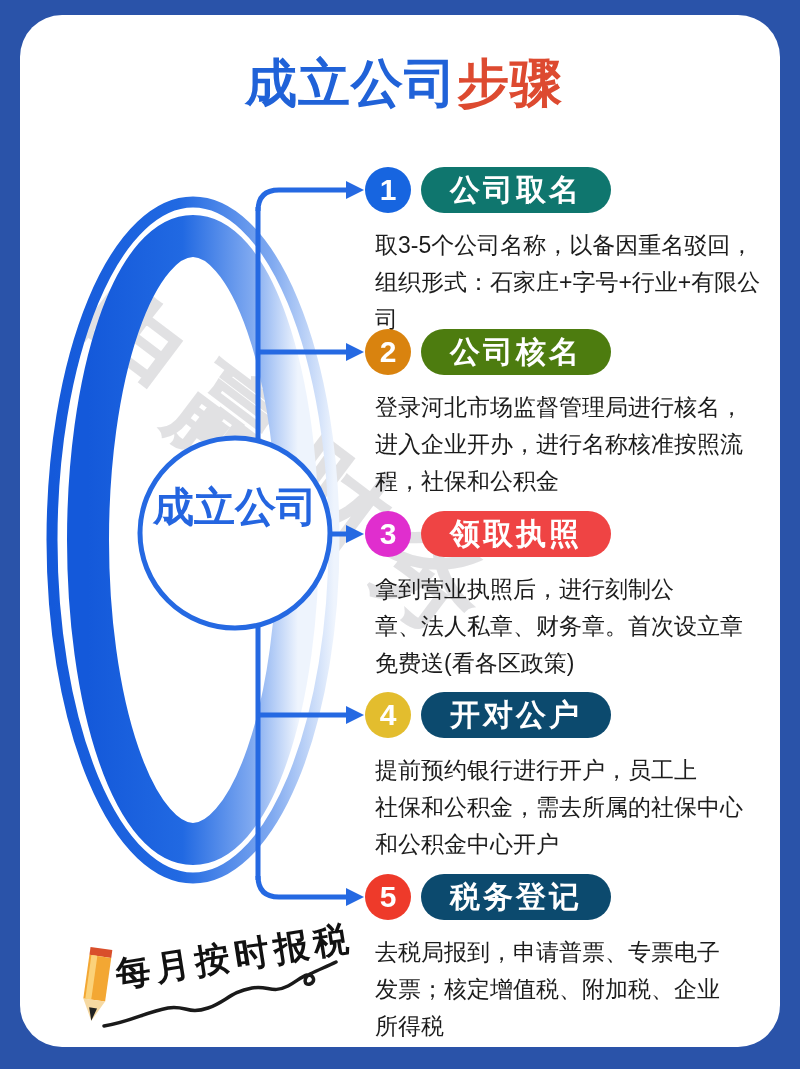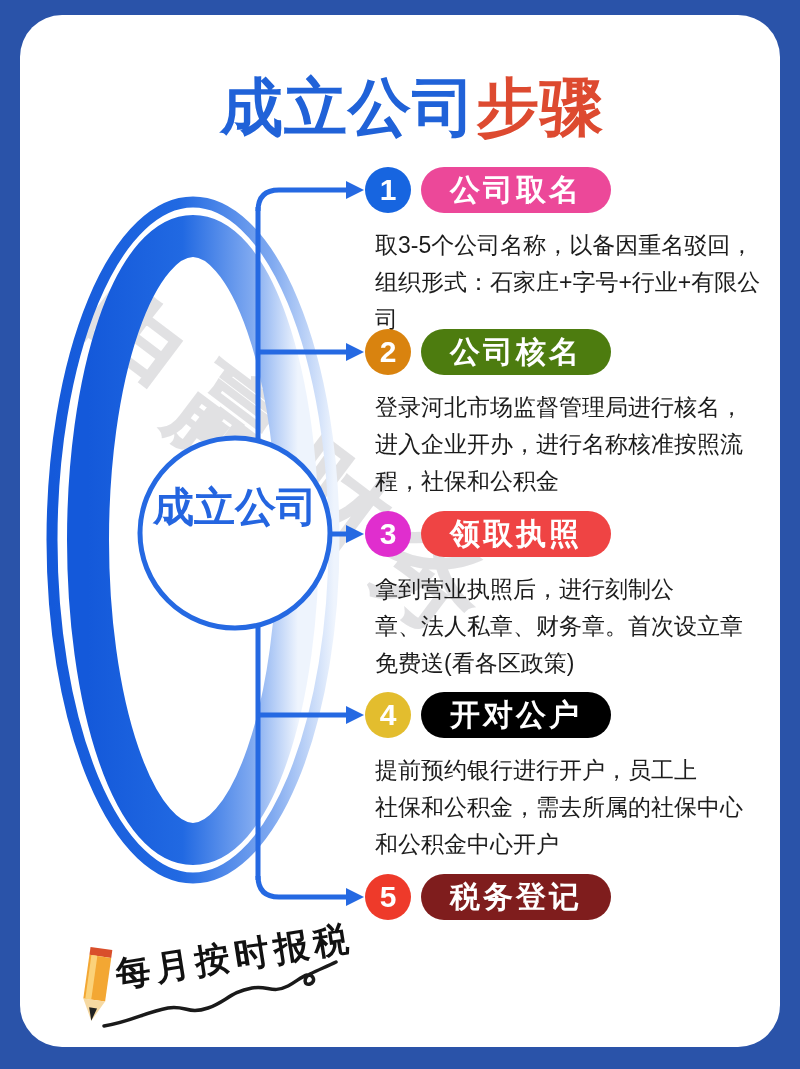--- a/index.html
+++ b/index.html
@@ -14,22 +14,22 @@
     background:#ffffff; border-radius:42px; overflow:hidden;
   }
   .watermark{
     position:absolute; left:110px; top:240px; width:600px;
     transform:rotate(37deg); transform-origin:left top;
     font-size:112px; font-weight:bold; letter-spacing:14px;
     color:#c9c9cd; opacity:.55; white-space:nowrap; z-index:0;
   }
   .diagram-svg{ position:absolute; left:0; top:0; width:760px; height:1032px; z-index:1; }
   .title{
-    position:absolute; left:12px; top:34px; width:760px; text-align:center;
-    font-size:63px; font-weight:900; letter-spacing:1px; z-index:2; white-space:nowrap;margin-top:16px;
+    position:absolute; left:4px; top:34px; width:760px; text-align:center;
+    font-size:52px; font-weight:900; letter-spacing:1px; z-index:2; white-space:nowrap;
   }
   .hub-label{
     position:absolute; left:100px; top:468px; width:230px; z-index:3;
     text-align:center; font-size:41px; line-height:49px; font-weight:900;
   }
   .step{ position:absolute; left:345px; width:400px; z-index:2; }
   .badge-row{ display:flex; align-items:center; height:46px; }
   .num-circle{
     width:46px; height:46px; border-radius:50%; flex:0 0 46px;
     display:flex; align-items:center; justify-content:center;
@@ -97,21 +97,21 @@
     <span style="color: rgb(32, 98, 216);">成立公司</span><span style="color: rgb(221, 74, 48);">步骤</span>
   </div>
 
   <div class="hub-label" style="color: rgb(36, 101, 224);">
     <div>成立公司</div>
   </div>
 
   <div class="step" style="top:152px;">
     <div class="badge-row">
       <div class="num-circle" style="background: rgb(23, 101, 224);">1</div>
-      <div class="pill" style="background: #ec4899;">公司取名</div>
+      <div class="pill" style="background: #0f766e;">公司取名</div>
     </div>
     <div class="desc">取3-5个公司名称，以备因重名驳回，
 组织形式：石家庄+字号+行业+有限公
 司</div>
   </div>
 
   <div class="step" style="top:314px;">
     <div class="badge-row">
       <div class="num-circle" style="background: rgb(217, 131, 15);">2</div>
       <div class="pill" style="background: #4d7c0f;">公司核名</div>
@@ -127,32 +127,35 @@
       <div class="pill" style="background: #ef4444;">领取执照</div>
     </div>
     <div class="desc">拿到营业执照后，进行刻制公
 章、法人私章、财务章。首次设立章
 免费送(看各区政策)</div>
   </div>
 
   <div class="step" style="top:677px;">
     <div class="badge-row">
       <div class="num-circle" style="background: rgb(227, 189, 46);">4</div>
-      <div class="pill" style="background: #000000;">开对公户</div>
+      <div class="pill" style="background: #0c4a6e;">开对公户</div>
     </div>
     <div class="desc">提前预约银行进行开户，员工上
 社保和公积金，需去所属的社保中心
 和公积金中心开户</div>
   </div>
 
   <div class="step" style="top:859px;">
     <div class="badge-row">
       <div class="num-circle" style="background: rgb(238, 58, 42);">5</div>
-      <div class="pill" style="background: #7f1d1d;">税务登记</div>
+      <div class="pill" style="background: #0c4a6e;">税务登记</div>
     </div>
+    <div class="desc">去税局报到，申请普票、专票电子
+发票；核定增值税、附加税、企业
+所得税</div>
   </div>
 
   <div class="note-wrap">
     <svg class="note-svg" viewBox="0 0 300 120">
 
       <g transform="rotate(8 36 60)">
         <rect x="26" y="28" width="22" height="8" fill="#d94f2b"></rect>
         <rect x="26" y="36" width="22" height="44" fill="#f3a733"></rect>
         <rect x="28" y="36" width="6" height="44" fill="#fbd27a"></rect>
         <path d="M26,80 L48,80 L37,101 Z" fill="#f6d9a2"></path>

